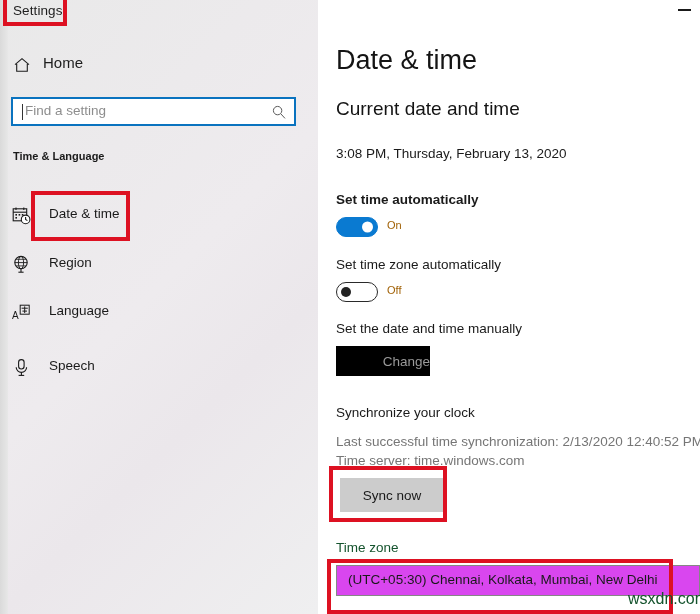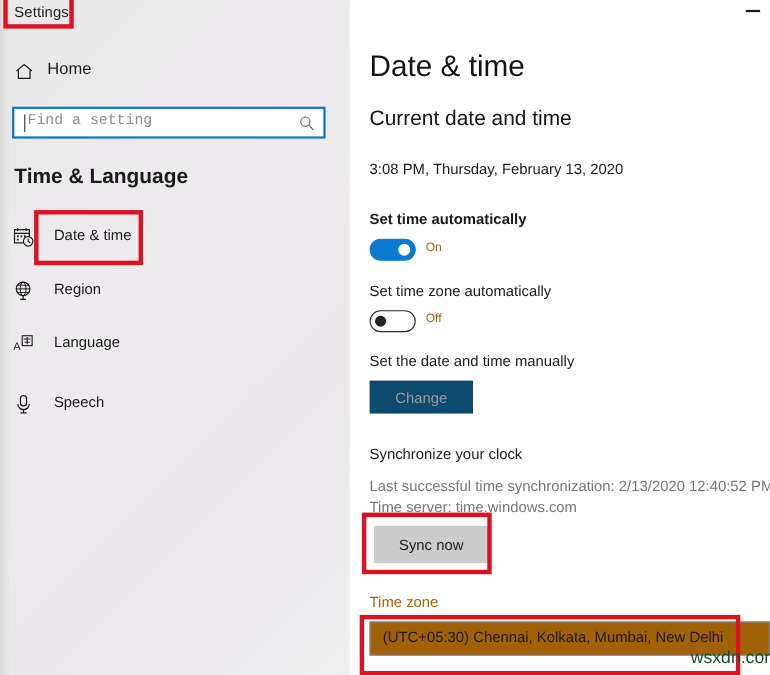--- a/index.html
+++ b/index.html
@@ -70,21 +70,20 @@
   }
   .search-box {
     position: absolute;
     left: 11px;
     top: 97px;
     width: 285px;
     height: 29px;
     background: #ffffff;
     border: 2px solid #0a73bf;
     box-sizing: border-box;
-    font-family: Liberation Mono, monospace;
   }
   .search-caret {
     position: absolute;
     left: 9px;
     top: 5px;
     width: 1px;
     height: 16px;
     background: #333333;
   }
   .search-placeholder {
@@ -99,21 +98,21 @@
     position: absolute;
     right: 8px;
     top: 6px;
     width: 14px;
     height: 14px;
   }
   .section-header {
     position: absolute;
     left: 13px;
     top: 150px;
-    font-size: 19px;
+    font-size: 11px;
     font-weight: bold;
     color: #1a1a1a;
     white-space: nowrap;
   }
   .nav-item {
     position: absolute;
     left: 8px;
     width: 290px;
     height: 34px;
   }
@@ -231,22 +230,23 @@
   }
   .btn {
     position: absolute;
     border: none;
     font-family: "Liberation Sans", sans-serif;
     font-size: 13.5px;
     box-sizing: border-box;
     padding: 0;
   }
   .btn.disabled {
-    background: #0c4a6e;
+    background: #000000;
     color: #9a9a9a;
+    text-align: right;
   }
   .btn.normal {
     background: #cccccc;
     color: #1a1a1a;
   }
   .sync-header {
     position: absolute;
     left: 18px;
     top: 405px;
     font-size: 13.5px;
@@ -258,30 +258,30 @@
     left: 18px;
     font-size: 13.5px;
     color: #767676;
     white-space: nowrap;
   }
   .tz-label {
     position: absolute;
     left: 18px;
     top: 540px;
     font-size: 13.5px;
-    color: #a16207;
+    color: #14532d;
     white-space: nowrap;
   }
   .tz-select {
     position: absolute;
     left: 18px;
     top: 565px;
     width: 364px;
     height: 31px;
-    background: #a16207;
+    background: #d946ef;
     border: 1px solid #868686;
     box-sizing: border-box;
   }
   .tz-value {
     position: absolute;
     left: 11px;
     top: 6px;
     font-size: 13.5px;
     color: #1a1a1a;
     white-space: nowrap;

